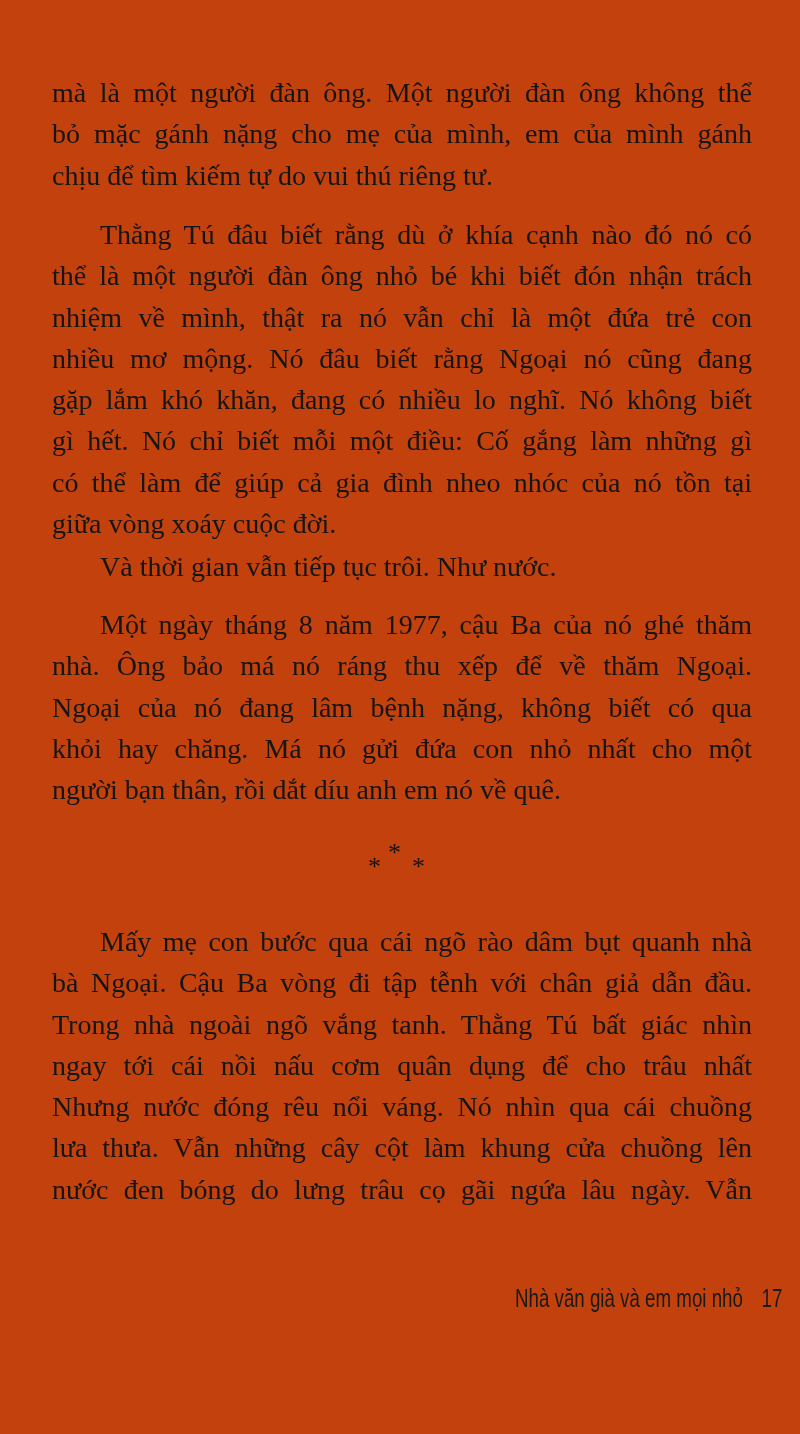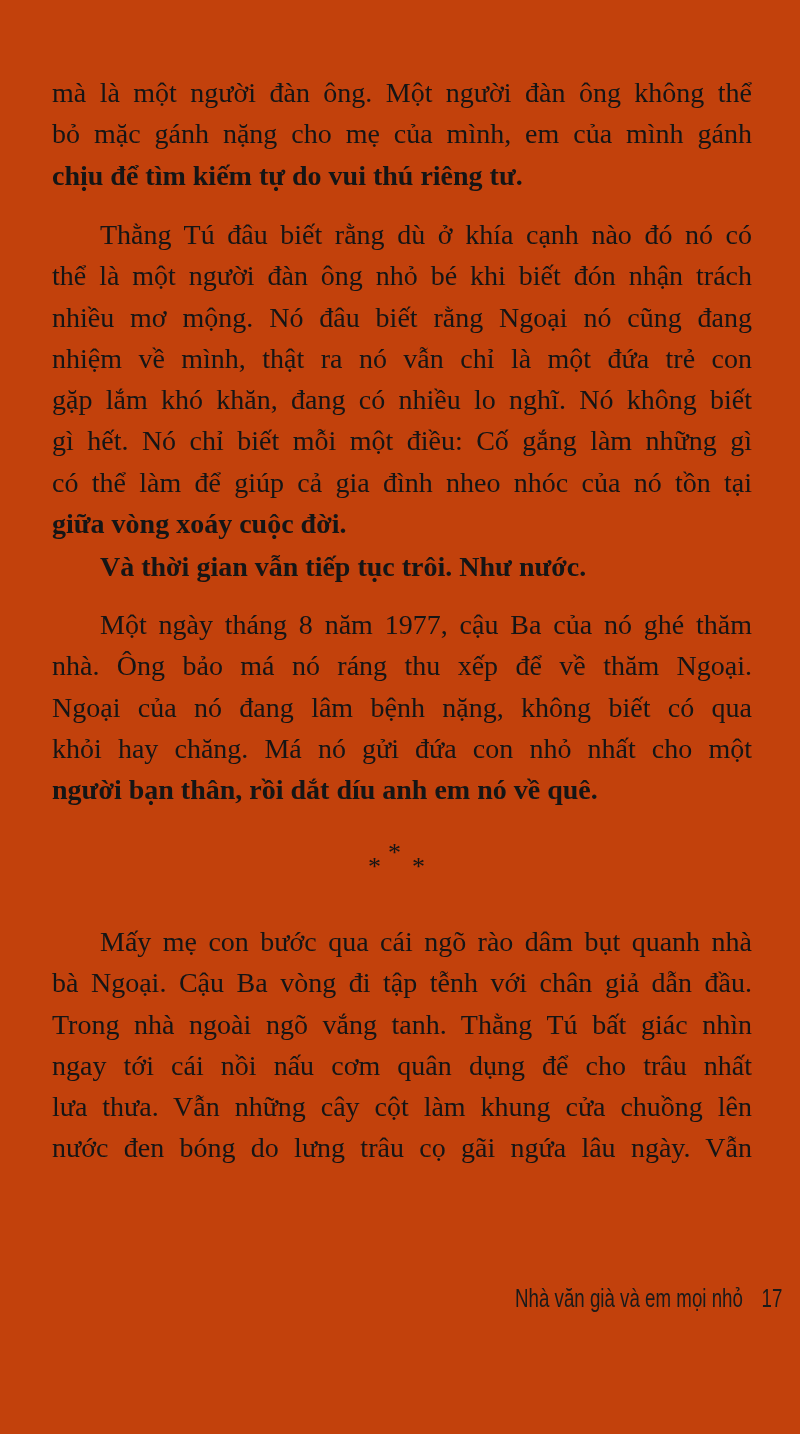--- a/index.html
+++ b/index.html
@@ -1,21 +1,21 @@
 <!DOCTYPE html>
 <html><head>
   <meta charset="utf-8">
   <style>
     html, body { margin: 0; padding: 0; background: #ffffff; }
     body { width: 800px; height: 1434px; position: relative; overflow: hidden; color: #151515; }
     .page { position: absolute; left: 0; top: 0; width: 800px; height: 1434px; background: #c2410c; }
     .text-block { position: absolute; left: 52px; width: 700px; font-family: "Liberation Serif", "DejaVu Serif", serif; font-size: 28px; line-height: 41.3px; }
     .para { margin: 0; text-align: justify; text-align-last: left; }
     .line { display: block; white-space: nowrap; text-align-last: justify; text-align: justify; }
-    .line.last { text-align-last: left; font-weight: bold; }
+    .line.last { text-align-last: left; }
     .asterism { position: absolute; left: 360px; top: 838px; width: 70px; height: 50px; font-family: "Liberation Serif", serif; font-size: 26px; }
     .asterism span { position: absolute; }
     .footer { position: absolute; right: 18px; top: 1283px; font-family: "Liberation Sans Narrow", "Liberation Sans", sans-serif; font-size: 26px; letter-spacing: 0px; transform: scaleX(0.72); transform-origin: right center; white-space: nowrap; color: #1a1a1a; }
     .footer .page-num { margin-left: 26px; }
   </style>
 </head>
 <body>
 
 <div class="page">
 
@@ -24,22 +24,22 @@
       <span class="line">mà là một người đàn ông. Một người đàn ông không thể</span>
       <span class="line">bỏ mặc gánh nặng cho mẹ của mình, em của mình gánh</span>
       <span class="line last">chịu để tìm kiếm tự do vui thú riêng tư.</span>
     </p>
   </div>
 
   <div class="text-block" style="top:214px;">
     <p class="para">
       <span class="line" style="padding-left:48px;">Thằng Tú đâu biết rằng dù ở khía cạnh nào đó nó có</span>
       <span class="line">thể là một người đàn ông nhỏ bé khi biết đón nhận trách</span>
+      <span class="line">nhiệm về mình, thật ra nó vẫn chỉ là một đứa trẻ con</span>
       <span class="line">nhiều mơ mộng. Nó đâu biết rằng Ngoại nó cũng đang</span>
-      <span class="line">nhiệm về mình, thật ra nó vẫn chỉ là một đứa trẻ con</span>
       <span class="line">gặp lắm khó khăn, đang có nhiều lo nghĩ. Nó không biết</span>
       <span class="line">gì hết. Nó chỉ biết mỗi một điều: Cố gắng làm những gì</span>
       <span class="line">có thể làm để giúp cả gia đình nheo nhóc của nó tồn tại</span>
       <span class="line last">giữa vòng xoáy cuộc đời.</span>
     </p>
   </div>
 
   <div class="text-block" style="top:546px;">
     <p class="para">
       <span class="line last" style="padding-left:48px;">Và thời gian vẫn tiếp tục trôi. Như nước.</span>
@@ -61,20 +61,21 @@
     <span style="left:8px; top:14px;">*</span>
     <span style="left:52px; top:14px;">*</span>
   </div>
 
   <div class="text-block" style="top:921px;">
     <p class="para">
       <span class="line" style="padding-left:48px;">Mấy mẹ con bước qua cái ngõ rào dâm bụt quanh nhà</span>
       <span class="line">bà Ngoại. Cậu Ba vòng đi tập tễnh với chân giả dẫn đầu.</span>
       <span class="line">Trong nhà ngoài ngõ vắng tanh. Thằng Tú bất giác nhìn</span>
       <span class="line">ngay tới cái nồi nấu cơm quân dụng để cho trâu nhất</span>
+      <span class="line">Nhưng nước đóng rêu nổi váng. Nó nhìn qua cái chuồng</span>
       <span class="line">lưa thưa. Vẫn những cây cột làm khung cửa chuồng lên</span>
       <span class="line">nước đen bóng do lưng trâu cọ gãi ngứa lâu ngày. Vẫn</span>
     </p>
   </div>
 
   <div class="footer">
     <span>Nhà văn già và em mọi nhỏ</span><span class="page-num">17</span>
   </div>
 
 </div>

